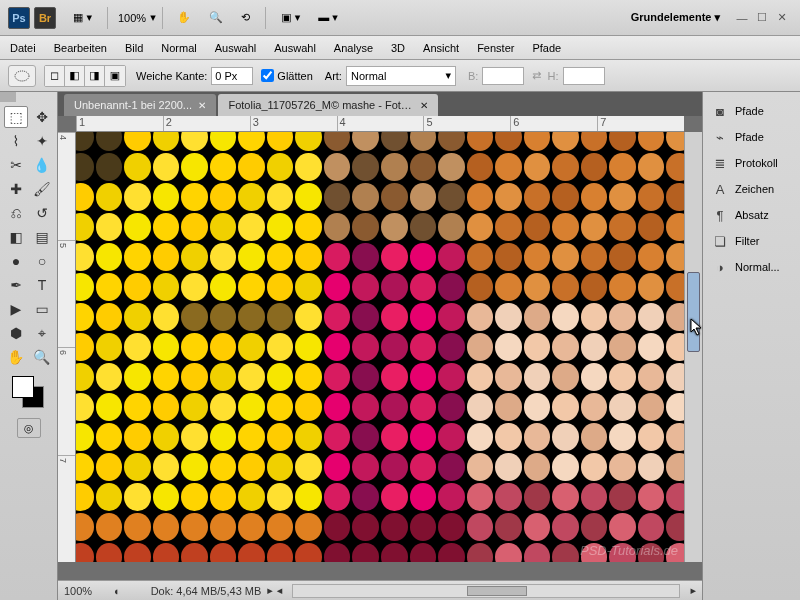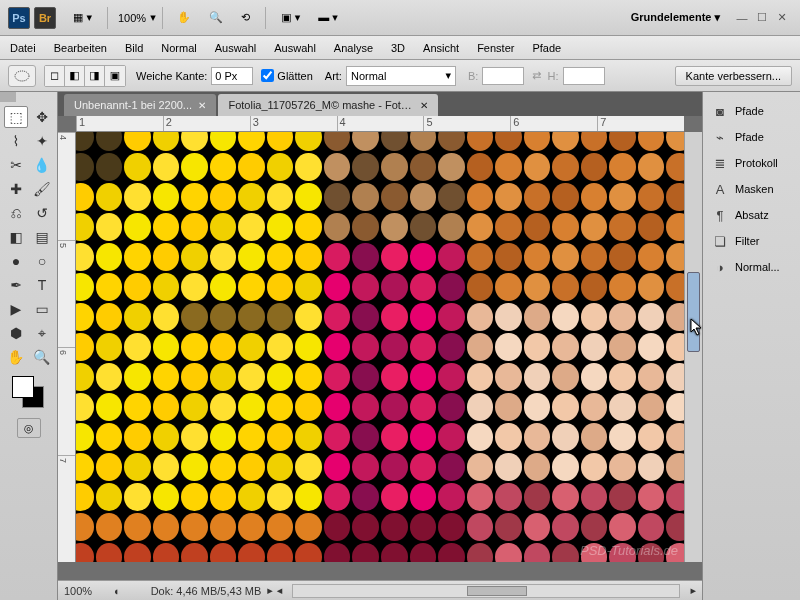--- a/index.html
+++ b/index.html
@@ -121,21 +121,20 @@
  <div class="opt-drop">
       <span>Normal</span>
       <span>▾</span>
     </div>
  <span class="opt-label opt-disabled">B:</span>
  <input class="opt-input opt-disabled" disabled="" style="">
  <span class="opt-disabled" style="margin-right:6px">⇄</span>
  <span class="opt-label opt-disabled">H:</span>
  <input class="opt-input opt-disabled" disabled="" style="">
  <div class="spacer"></div>
- <div class="opt-btn">Kante verbessern...</div>
 </div>
 
 <div class="main">
  <div class="toolbox">
   <div class="tool-tab"></div>
   <div class="tool-grid">
    <div class="tool sel">⬚</div>
    <div class="tool">✥</div>
    <div class="tool">⌇</div>
    <div class="tool">✦</div>
@@ -527,21 +526,21 @@
           </div>
     <div class="watermark">PSD-Tutorials.de</div>
    </div>
    <div class="vscroll">
           <div class="vthumb"></div>
         </div>
   </div>
   <div class="status">
    <span class="zm">100%</span>
    <span>◐</span>
-   <span class="doksz">Dok: 4,46 MB/5,43 MB</span>
+   <span class="doksz">Dok: 4,64 MB/5,43 MB</span>
    <span style="margin-left:6px">▸</span>
    <span style="margin-left:4px">◂</span>
    <div class="hscroll">
           <div class="hthumb"></div>
         </div>
    <span>▸</span>
   </div>
  </div>
 
  <div class="panels">
@@ -552,21 +551,21 @@
   <div class="pitem">
         <span class="picon">⌁</span>
         <span>Pfade</span>
       </div>
   <div class="pitem">
         <span class="picon">≣</span>
         <span>Protokoll</span>
       </div>
   <div class="pitem">
         <span class="picon">A</span>
-        <span>Masken</span>
+        <span>Zeichen</span>
       </div>
   <div class="pitem">
         <span class="picon">¶</span>
         <span>Absatz</span>
       </div>
   <div class="pitem">
         <span class="picon">❏</span>
         <span>Filter</span>
       </div>
   <div class="pitem">

